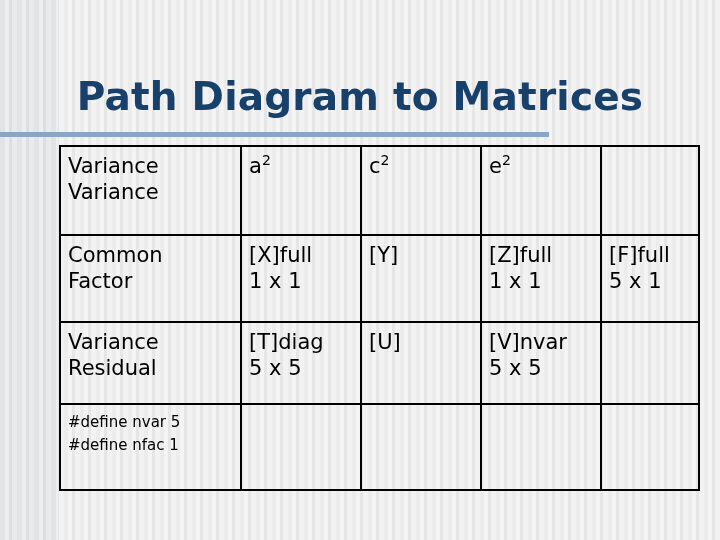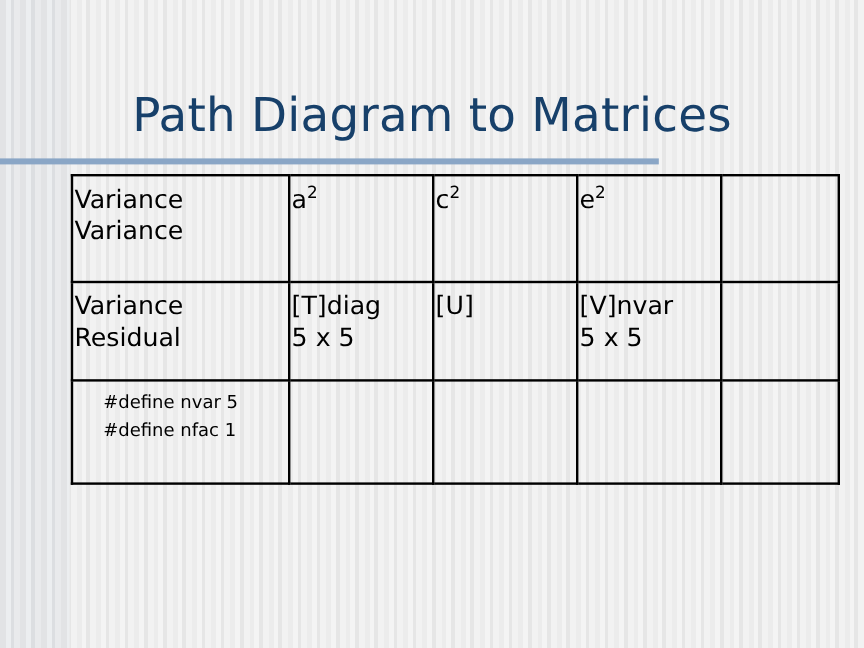--- a/index.html
+++ b/index.html
@@ -48,21 +48,21 @@
   #title {
     position: absolute;
     left: 0px;
     top: 74px;
     width: 720px;
     text-align: center;
     font-size: 39px;
     line-height: 46px;
     color: #17406a;
     font-family: "DejaVu Sans", "Liberation Sans", sans-serif;
-    font-weight: normal;
+    font-weight: bold;
     letter-spacing: 0.2px;
     white-space: nowrap;
   }
 
   
   #title-rule {
     position: absolute;
     left: 0px;
     top: 132px;
     width: 549px;
@@ -76,21 +76,21 @@
     left: 59px;
     top: 145px;
     width: 639px;
     border-collapse: collapse;
     table-layout: fixed;
     background: transparent;
   }
   #matrix-table td {
     border: 2px solid #000000;
     vertical-align: top;
-    padding: 6px 0 6px 1px;
+    padding: 6px 0 6px 7px;
     font-size: 21px;
     line-height: 26px;
     color: #000000;
     background: transparent;
   }
   
   .col-label  { width: 181px; }
   .col-a      { width: 120px; }
   .col-c      { width: 120px; }
   .col-e      { width: 120px; }
@@ -104,21 +104,21 @@
   .cell-line { display: block; white-space: nowrap; }
 
   .sup { font-size: 14px; vertical-align: super; line-height: 0; }
 
   
   .define-cell {
     font-family: "DejaVu Sans", "Liberation Sans", sans-serif;
     font-size: 15px !important;
     line-height: 23px !important;
   }
-  .define-cell .cell-line { font-size: 15px; margin-left: 24px; }
+  .define-cell .cell-line { font-size: 15px; }
 </style>
 </head>
 <body>
 
 <div id="slide">
 
   <div id="left-band"></div>
 
   <div id="title">Path Diagram to Matrices</div>
 
@@ -146,20 +146,42 @@
           <span class="cell-line"><span>c</span><span class="sup">2</span></span>
         </td>
         <td>
           <span class="cell-line"><span>e</span><span class="sup">2</span></span>
         </td>
         <td>
           <span class="cell-line"></span>
         </td>
       </tr>
 
+      <tr class="row-common">
+        <td>
+          <span class="cell-line">Common</span>
+          <span class="cell-line">Factor</span>
+        </td>
+        <td>
+          <span class="cell-line">[X]full</span>
+          <span class="cell-line">1 x 1</span>
+        </td>
+        <td>
+          <span class="cell-line">[Y]</span>
+          <span class="cell-line"></span>
+        </td>
+        <td>
+          <span class="cell-line">[Z]full</span>
+          <span class="cell-line">1 x 1</span>
+        </td>
+        <td>
+          <span class="cell-line">[F]full</span>
+          <span class="cell-line">5 x 1</span>
+        </td>
+      </tr>
 
       <tr class="row-resid">
         <td>
           <span class="cell-line">Variance</span>
           <span class="cell-line">Residual</span>
         </td>
         <td>
           <span class="cell-line">[T]diag</span>
           <span class="cell-line">5 x 5</span>
         </td>

